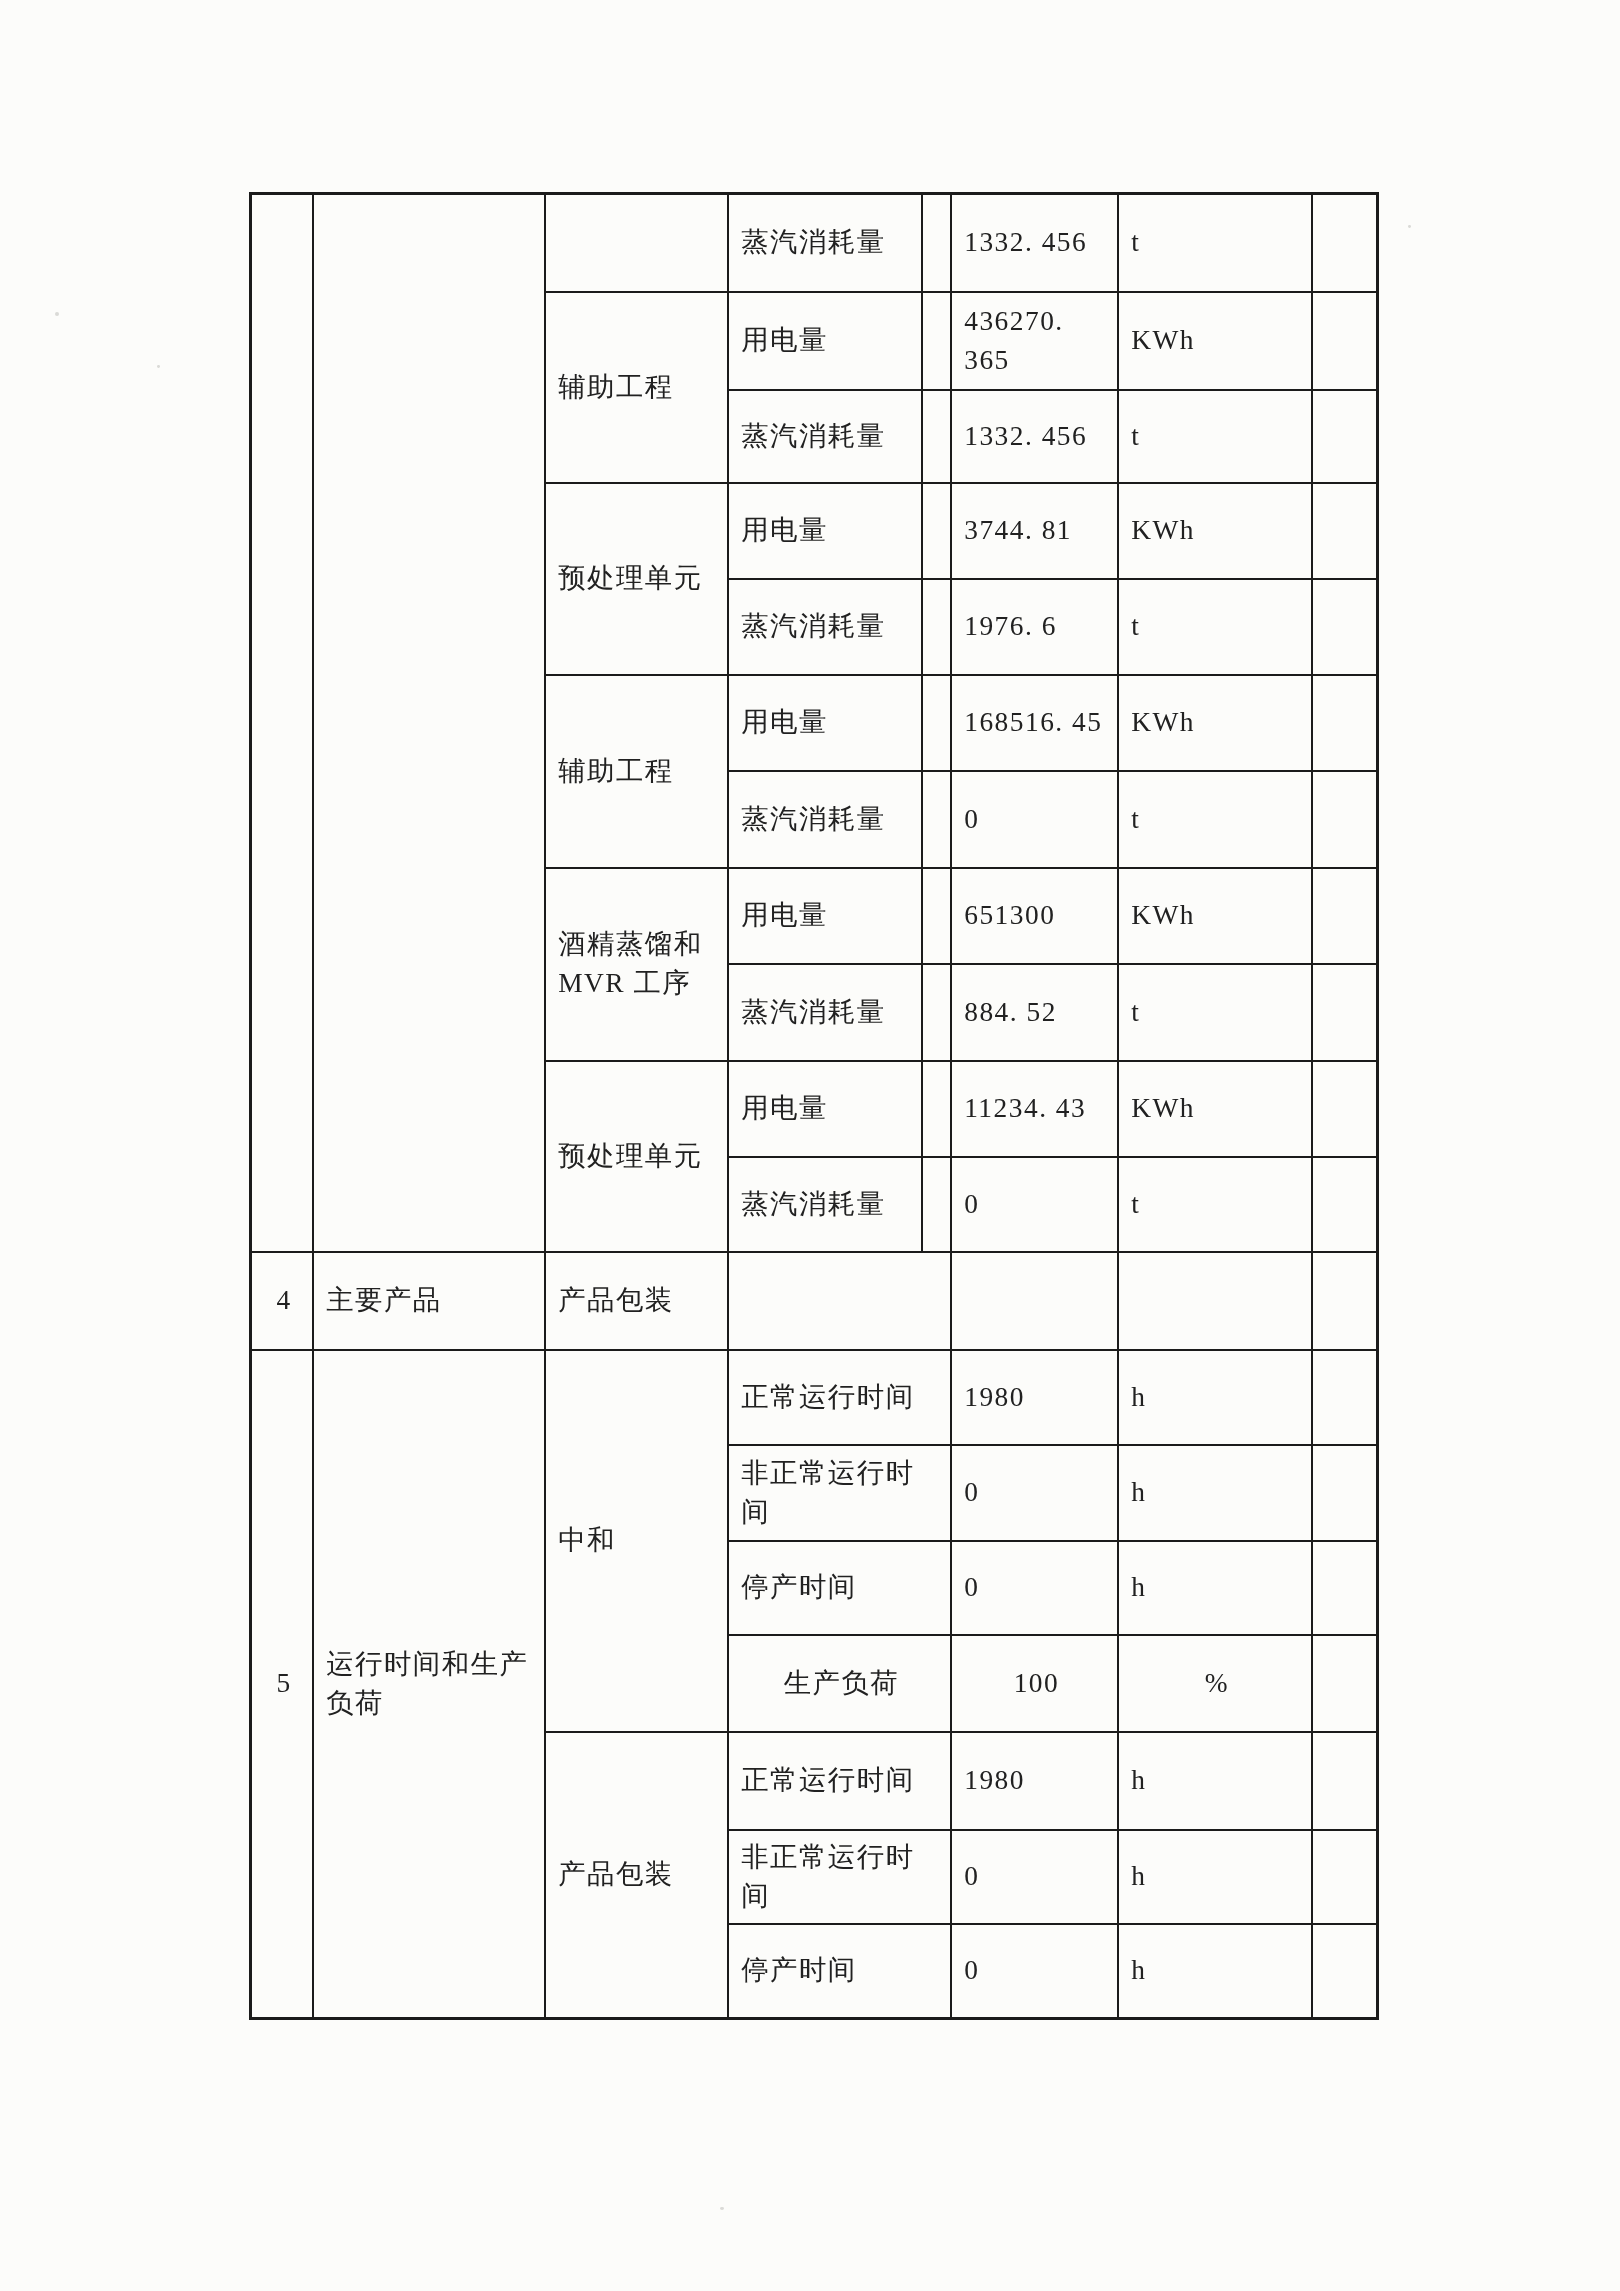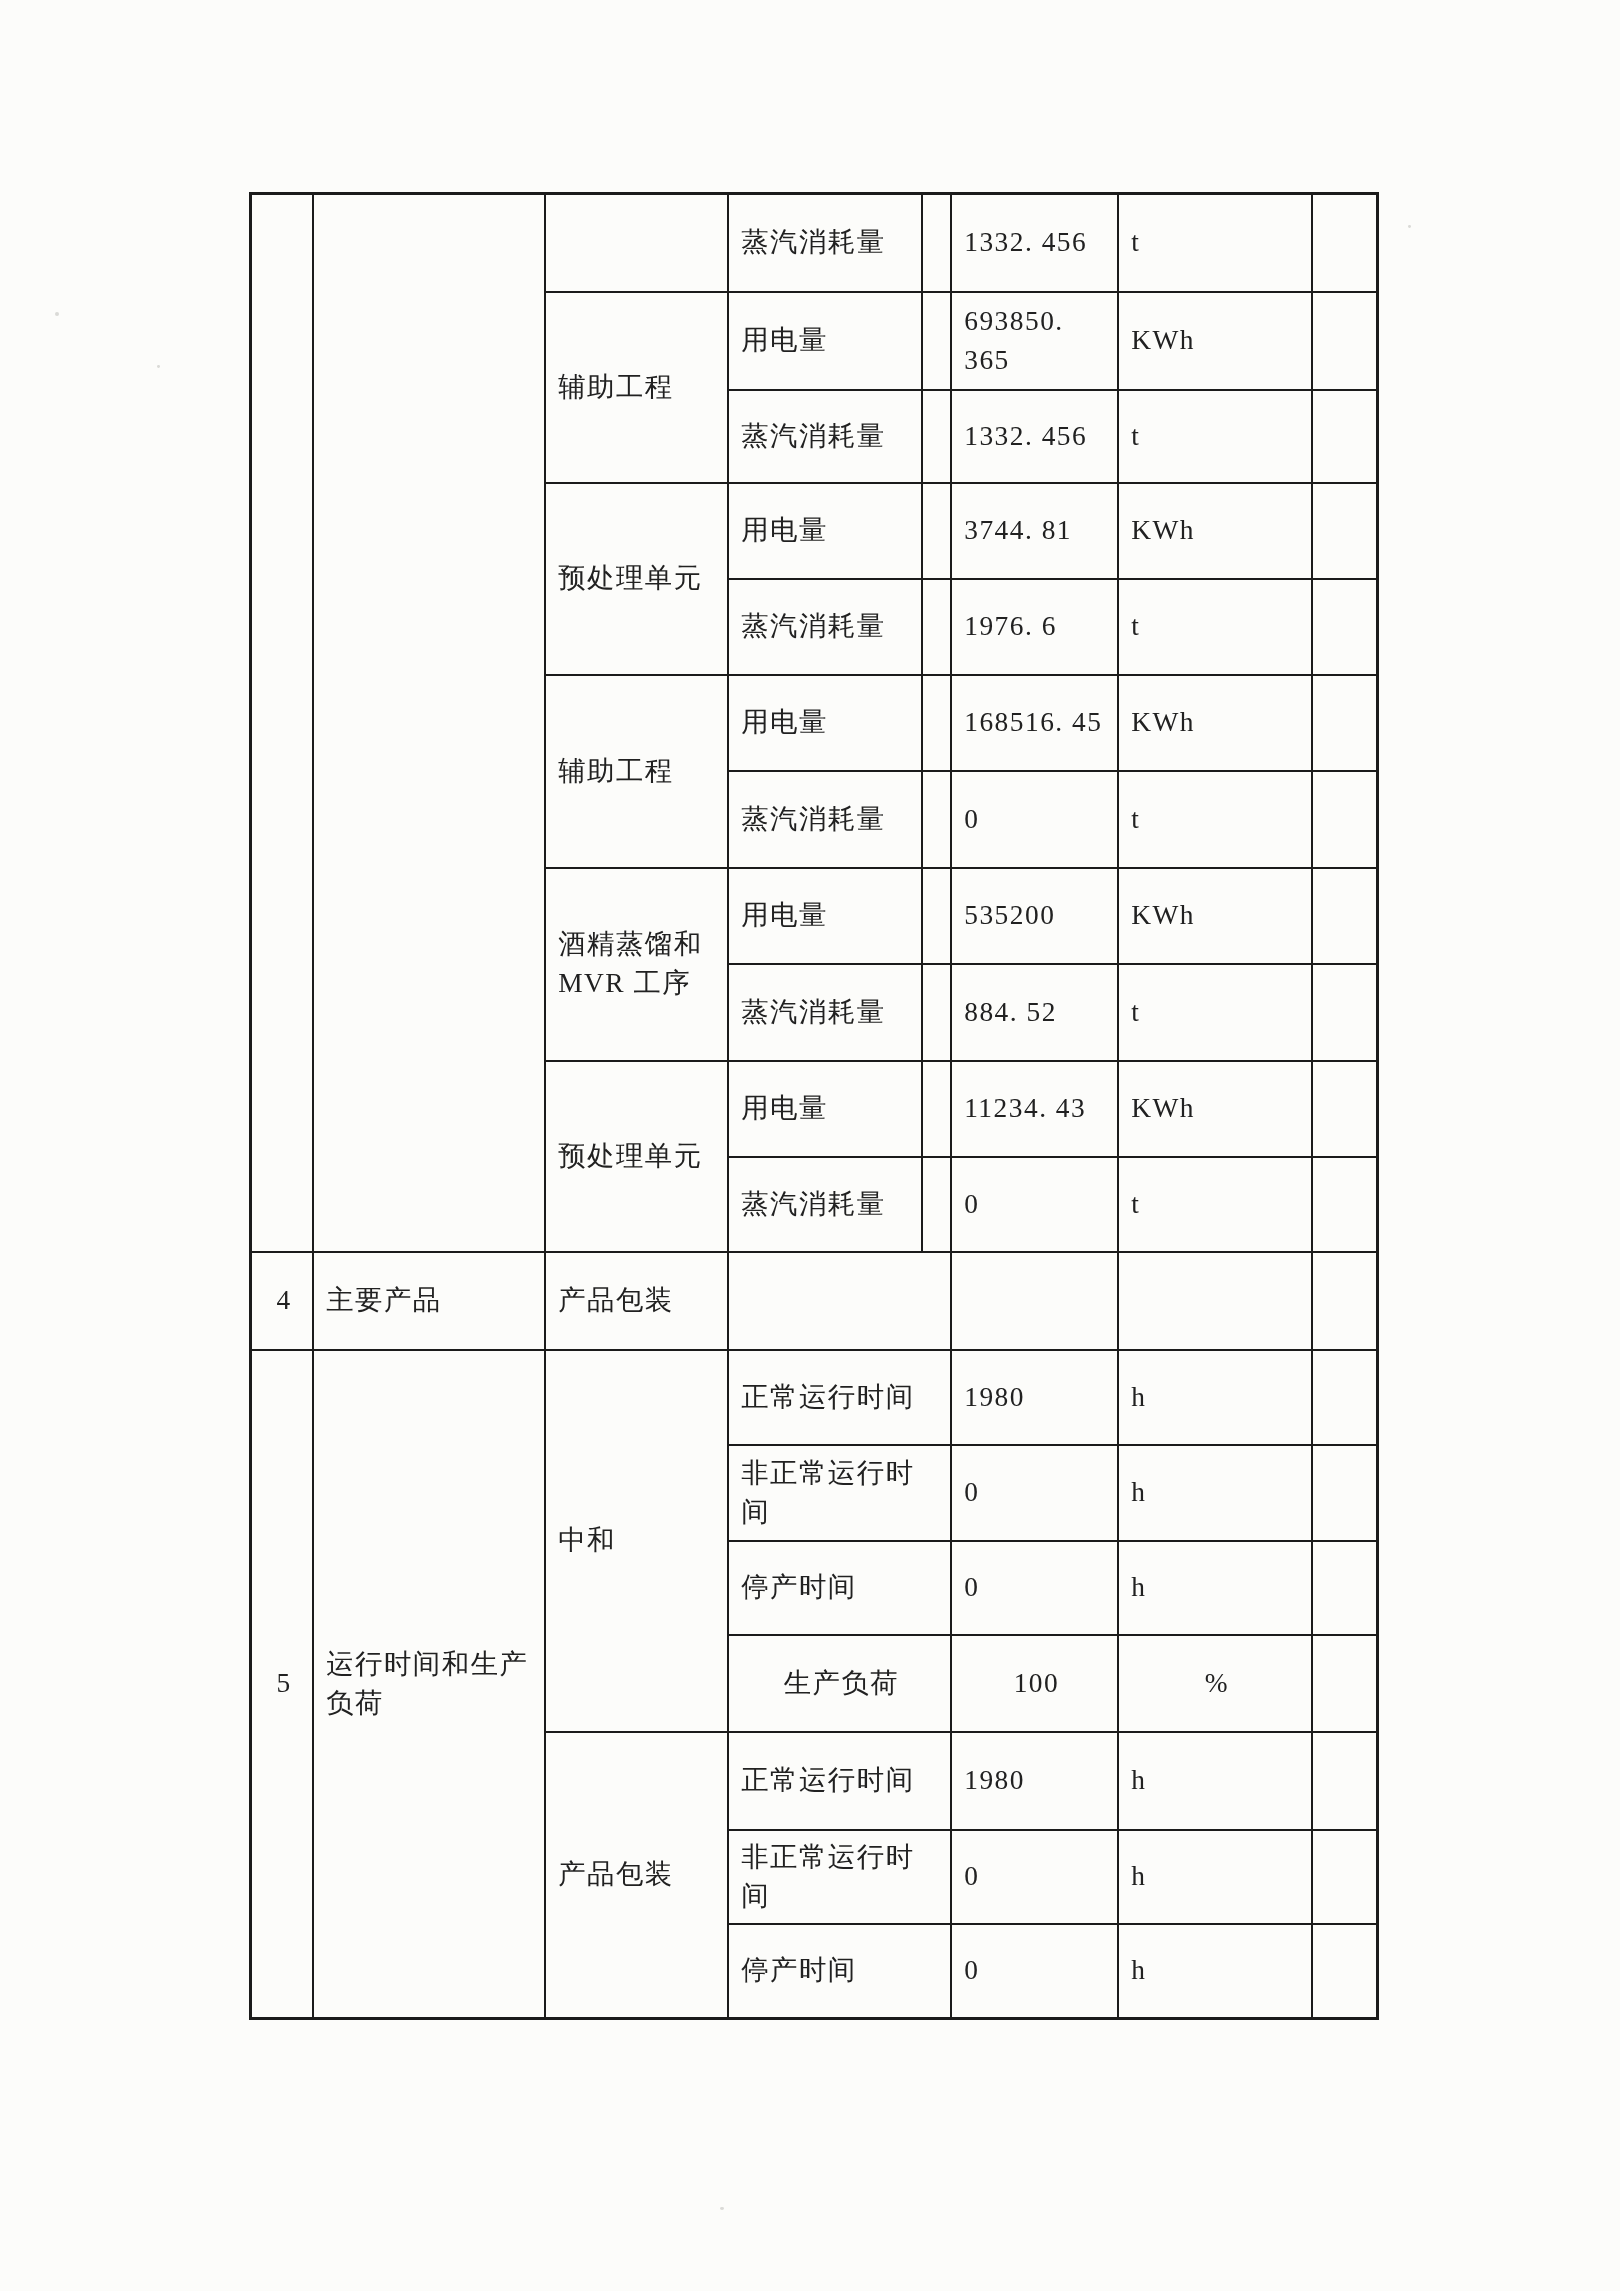--- a/index.html
+++ b/index.html
@@ -96,21 +96,21 @@
       <td class="bb4 spacer"></td>
       <td class="bb4 val">1332. 456</td>
       <td class="bb4 val">t</td>
       <td class="bb4"></td>
     </tr>
 
     <tr>
       <td rowspan="2" class="bb4">辅助工程</td>
       <td>用电量</td>
       <td class="spacer"></td>
-      <td class="val">693850. 365</td>
+      <td class="val">436270. 365</td>
       <td class="val">KWh</td>
       <td></td>
     </tr>
     <tr>
       <td class="bb4">蒸汽消耗量</td>
       <td class="bb4 spacer"></td>
       <td class="bb4 val">1332. 456</td>
       <td class="bb4 val">t</td>
       <td class="bb4"></td>
     </tr>
@@ -144,21 +144,21 @@
       <td class="bb4 spacer"></td>
       <td class="bb4 val">0</td>
       <td class="bb4 val">t</td>
       <td class="bb4"></td>
     </tr>
 
     <tr>
       <td rowspan="2" class="bb4">酒精蒸馏和MVR 工序</td>
       <td>用电量</td>
       <td class="spacer"></td>
-      <td class="val">535200</td>
+      <td class="val">651300</td>
       <td class="val">KWh</td>
       <td></td>
     </tr>
     <tr>
       <td class="bb4">蒸汽消耗量</td>
       <td class="bb4 spacer"></td>
       <td class="bb4 val">884. 52</td>
       <td class="bb4 val">t</td>
       <td class="bb4"></td>
     </tr>

